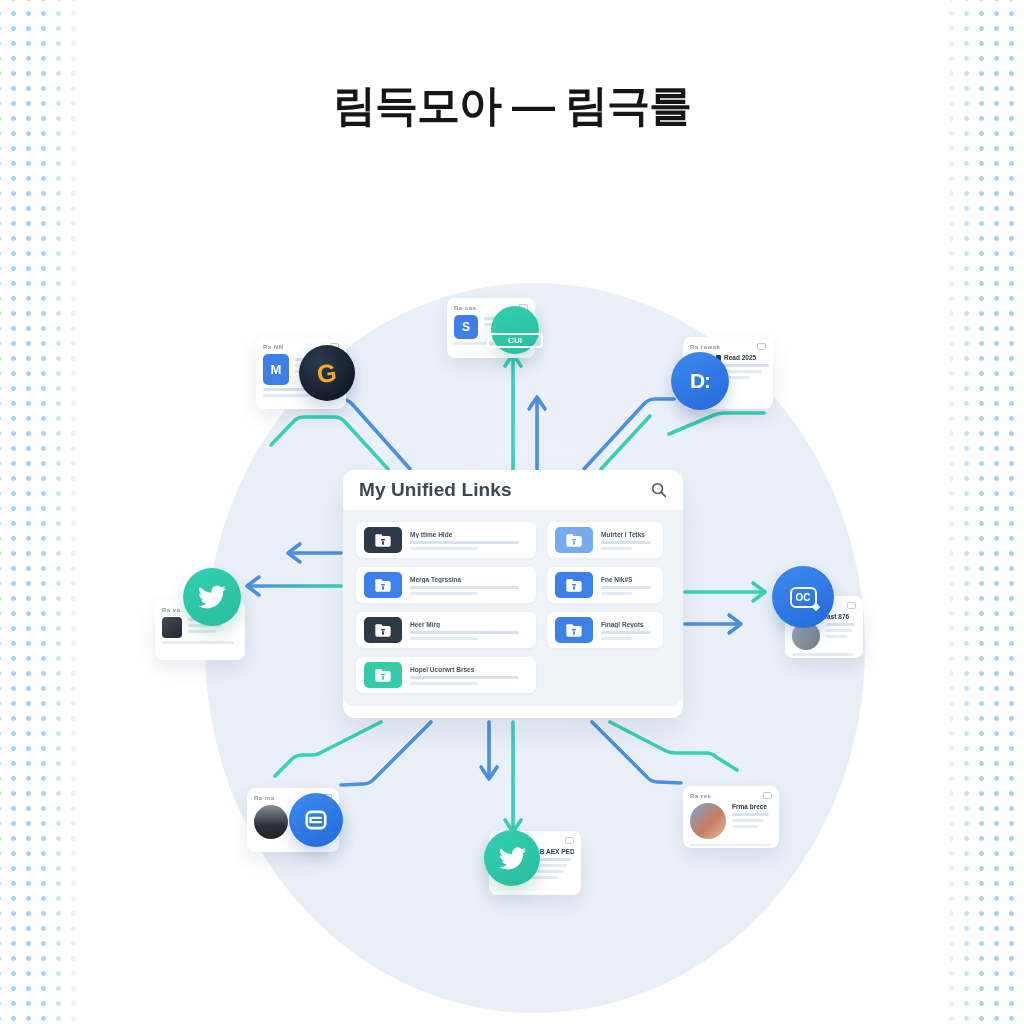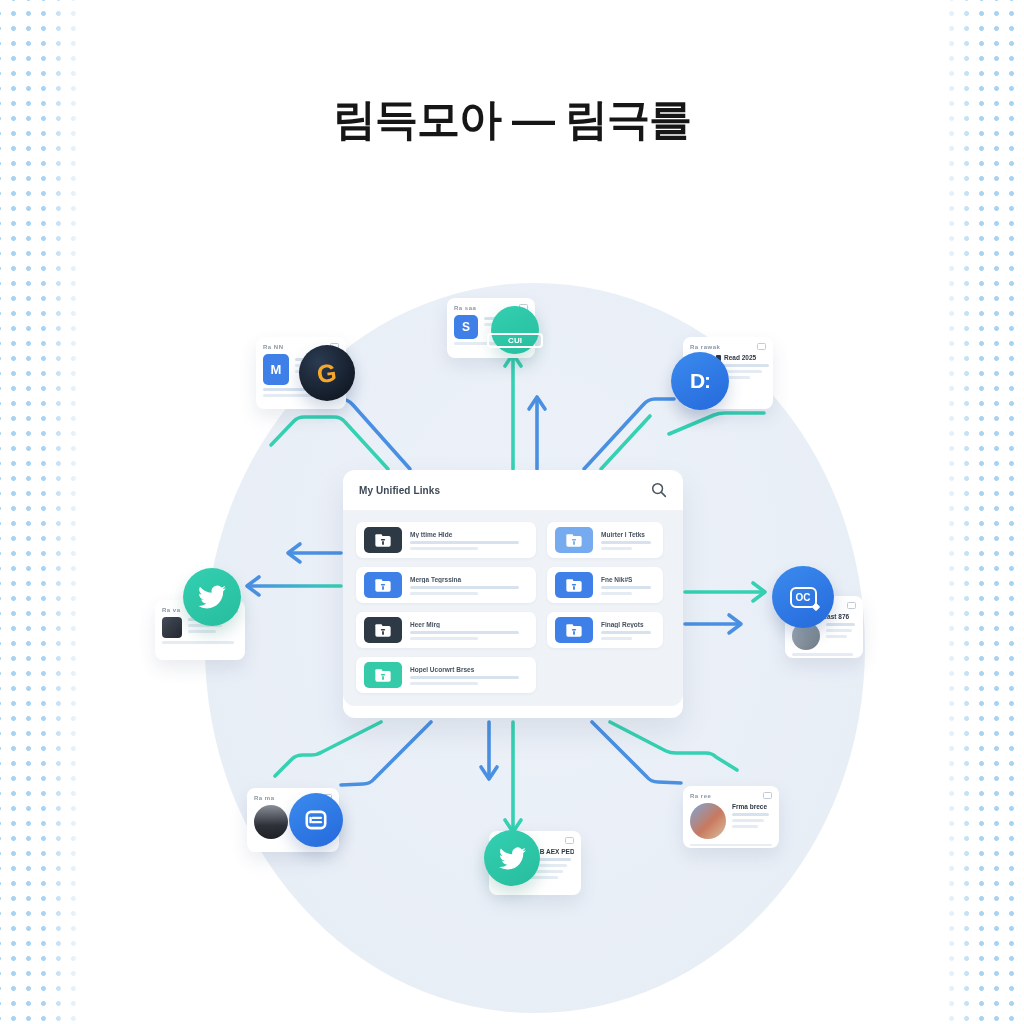--- a/index.html
+++ b/index.html
@@ -13,41 +13,41 @@
   
   .dots{
     position:absolute;top:0;bottom:0;width:86px;z-index:1;
     background-image:radial-gradient(circle,#A9D3F2 0,#A9D3F2 2.1px,rgba(169,211,242,0) 2.8px);
     background-size:15px 15px;background-position:6px 6px;
   }
   .dots.left{left:0;-webkit-mask-image:linear-gradient(to right,#000 50%,transparent 100%);mask-image:linear-gradient(to right,#000 50%,transparent 100%);}
   .dots.right{right:0;-webkit-mask-image:linear-gradient(to left,#000 50%,transparent 100%);mask-image:linear-gradient(to left,#000 50%,transparent 100%);}
 
   
-  .headline{position:absolute;top:98px;left:0;right:0;text-align:center;z-index:5;color:#161616;}
+  .headline{position:absolute;top:84px;left:0;right:0;text-align:center;z-index:5;color:#161616;}
   .headline .l1{font-size:43px;font-weight:800;letter-spacing:-1px;line-height:1.0;}
   .headline .l2{font-size:43px;font-weight:800;letter-spacing:-1px;line-height:1.0;margin-top:18px;}
 
   
   .halo{
     position:absolute;left:205px;top:283px;width:660px;height:730px;border-radius:50%;
     background:radial-gradient(ellipse at 50% 40%, #EDF2F9 0%, #E8EEF6 75%, #E6EDF6 100%);
     z-index:1;
   }
 
   
   svg.connectors{position:absolute;left:0;top:0;z-index:2;pointer-events:none;}
 
   
   .hub{
     position:absolute;left:343px;top:470px;width:340px;height:248px;z-index:3;
     background:#fff;border-radius:12px;box-shadow:0 14px 30px rgba(35,55,95,.10);
   }
   .hub-head{height:40px;display:flex;align-items:center;justify-content:space-between;padding:0 16px;border-bottom:1px solid #F0F2F5;}
-  .hub-title{font-size:10px;font-weight:700;color:#3C4856;letter-spacing:.1px;}
+  .hub-title{font-size:19px;font-weight:700;color:#3C4856;letter-spacing:.1px;}
   .hub-body{background:#EFF3F8;border-radius:0 0 12px 12px;height:195px;padding:11px 13px;box-sizing:border-box;}
   .hub-grid{display:grid;grid-template-columns:180px 116px;grid-auto-rows:36px;column-gap:11px;row-gap:9px;}
   .hub-item{background:#fff;border-radius:7px;box-shadow:0 1px 3px rgba(40,60,90,.06);display:flex;align-items:center;gap:8px;padding:0 8px;}
   .chip{width:38px;height:26px;border-radius:5px;display:flex;align-items:center;justify-content:center;flex:0 0 auto;}
   .hub-item[data-chip="dark"] .chip{background:#2E3946;color:#2E3946;}
   .hub-item[data-chip="blue"] .chip{background:#3F80E8;color:#3F80E8;}
   .hub-item[data-chip="lightblue"] .chip{background:#76ABF0;color:#76ABF0;}
   .hub-item[data-chip="teal"] .chip{background:#36CBA8;color:#36CBA8;}
   .hub-txt{flex:1;min-width:0;}
   .hub-label{font-size:6.5px;font-weight:700;color:#46525F;white-space:nowrap;overflow:hidden;}

